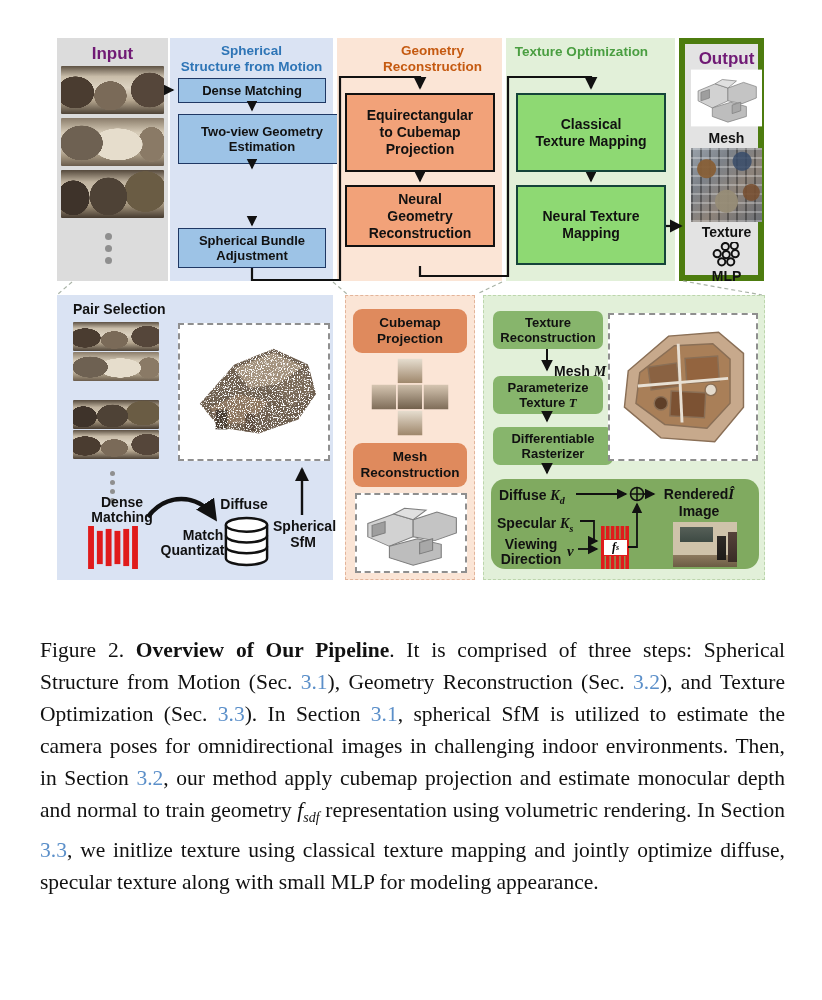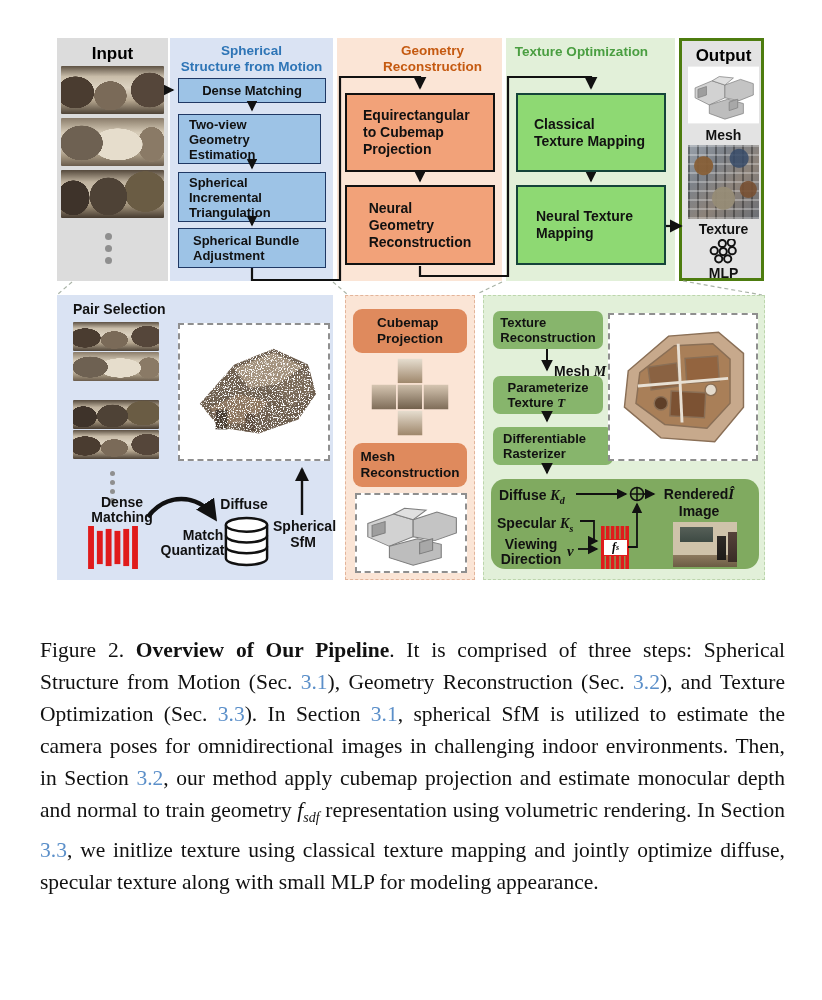--- a/index.html
+++ b/index.html
@@ -1,22 +1,22 @@
 <!DOCTYPE html>
 <html><head>
 <meta charset="utf-8">
 <style>
   html,body{margin:0;padding:0;background:#fff;}
   body{width:822px;height:1000px;font-family:"Liberation Sans",sans-serif;position:relative;}
   .abs{position:absolute;}
   .fig{position:absolute;left:0;top:0;width:822px;height:600px;}
   .panel{position:absolute;}
   .ptitle{font-weight:bold;font-size:13.5px;text-align:center;line-height:15.5px;}
-  .bigtitle{font-weight:bold;font-size:17px;color:#000000;text-align:center;}
-  .bx{position:absolute;display:flex;align-items:center;justify-content:center;
+  .bigtitle{font-weight:bold;font-size:17px;color:#701a75;text-align:center;}
+  .bx{position:absolute;display:flex;align-items:center;justify-content:center;text-align:center;
       font-weight:bold;color:#111;box-sizing:border-box;}
   .bx-blue{background:#9dc3e6;border:1.6px solid #1f3864;font-size:13px;line-height:15px;}
   .bx-orange{background:#f2a279;border:2px solid #111;font-size:14px;line-height:17px;}
   .bx-green{background:#8ed973;border:2px solid #15443a;font-size:14px;line-height:17px;}
   .bx-orr{background:#df8a5d;border:none;border-radius:9px;font-size:13.5px;line-height:16px;}
   .bx-grr{background:#87b56c;border:none;border-radius:7px;font-size:13px;line-height:15px;}
   .lab{position:absolute;font-weight:bold;color:#111;text-align:center;}
   .ms{font-family:"Liberation Serif",serif;font-style:italic;font-weight:bold;}
   .dashbox{position:absolute;background:#fff;border:2px dashed #8f8f8f;box-sizing:border-box;}
   .pano{border-radius:1px;
@@ -89,41 +89,40 @@
         <span></span>
       </div>
   </div>
 
   <div class="panel" style="left:170px;top:38px;width:163px;height:243px;background:#dae3f3;">
     <div class="ptitle abs" style="left:0;top:5px;width:163px;color:#2e75b6;">
       <span>Spherical</span><br>
       <span>Structure from Motion</span>
     </div>
     <div class="bx bx-blue" style="left:8px;top:40px;width:148px;height:25px;">Dense Matching</div>
-    <div class="bx bx-blue" style="left:8px;top:76px;width:143px;height:50px;padding:0 10px;">Two-view Geometry Estimation</div>
-    <div class="bx bx-blue" style="left:8px;top:134px;width:148px;height:50px;padding:0 10px;">Spherical Incremental Triangulation</div>
+    <div class="bx bx-blue" style="left:8px;top:76px;width:168px;height:50px;padding:0 10px;">Two-view Geometry Estimation</div>
     <div class="bx bx-blue" style="left:8px;top:190px;width:148px;height:40px;padding:0 14px;">Spherical Bundle Adjustment</div>
   </div>
 
   <div class="panel" style="left:337px;top:38px;width:165px;height:243px;background:#fbe5d6;">
     <div class="ptitle abs" style="left:0;top:5px;width:191px;color:#c55a11;">
       <span>Geometry</span><br>
       <span>Reconstruction</span>
     </div>
     <div class="bx bx-orange" style="left:8px;top:55px;width:150px;height:79px;padding:0 16px;">Equirectangular to Cubemap Projection</div>
-    <div class="bx bx-orange" style="left:8px;top:147px;width:150px;height:80px;padding:0 24px;">Neural Geometry Reconstruction</div>
+    <div class="bx bx-orange" style="left:8px;top:147px;width:150px;height:62px;padding:0 24px;">Neural Geometry Reconstruction</div>
   </div>
 
   <div class="panel" style="left:506px;top:38px;width:169px;height:243px;background:#e2f0d9;">
     <div class="ptitle abs" style="left:0;top:6px;width:151px;color:#4a9e41;">Texture Optimization</div>
     <div class="bx bx-green" style="left:10px;top:147px;width:150px;height:80px;padding:0 18px;">Neural Texture Mapping</div>
     <div class="bx bx-green" style="left:10px;top:55px;width:150px;height:79px;padding:0 16px;">Classical Texture Mapping</div>
   </div>
 
-  <div class="panel" style="left:679px;top:38px;width:85px;height:243px;background:#e3e3e3;border:3px solid #4d7c0f;box-sizing:border-box;">
+  <div class="panel" style="left:679px;top:38px;width:85px;height:243px;background:#e3e3e3;border:6px solid #4d7c0f;box-sizing:border-box;">
     <div class="bigtitle abs" style="left:0;top:5px;width:83px;">Output</div>
     <svg class="abs" style="left:6px;top:24px;" width="71" height="60" viewBox="0 0 100 80">
       <rect x="0" y="0" width="100" height="80" fill="#fff"></rect>
       <g stroke="#7d7d7d" stroke-width="1">
         <polygon points="10,30 34,20 52,26 52,44 30,54 10,44" fill="#d2d2d2"></polygon>
         <polygon points="52,26 74,18 92,24 92,40 72,48 52,44" fill="#c4c4c4"></polygon>
         <polygon points="30,54 56,46 78,52 78,66 52,74 30,66" fill="#bdbdbd"></polygon>
         <polygon points="34,20 44,14 64,16 52,26" fill="#e0e0e0"></polygon>
         <polygon points="14,32 26,28 26,40 14,44" fill="#9e9e9e"></polygon>
         <polygon points="58,50 70,46 70,58 58,62" fill="#a8a8a8"></polygon>

